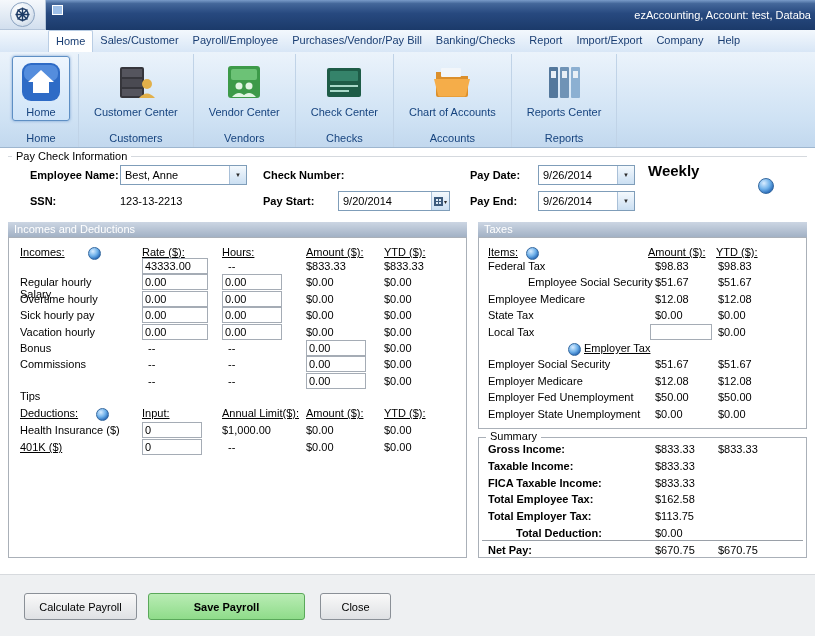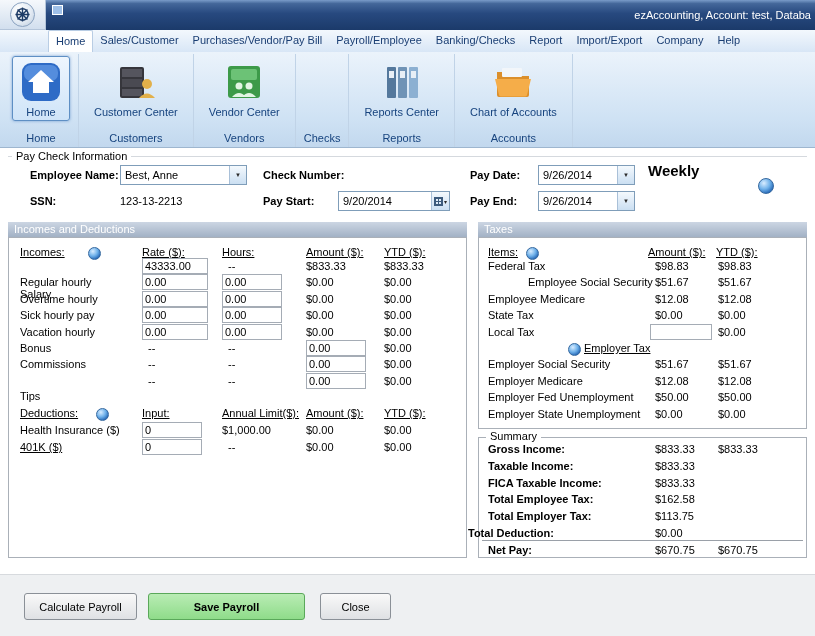--- a/index.html
+++ b/index.html
@@ -93,22 +93,22 @@
       <svg viewBox="0 0 24 24">
           <circle cx="12" cy="12" r="8" fill="none" stroke="#1d3b66" stroke-width="2.2"></circle>
           <path d="M12 2 v20 M2 12 h20 M5 5 l14 14 M19 5 l-14 14" stroke="#1d3b66" stroke-width="2"></path>
         </svg>
     </div>
   </div>
 
   <div class="menubar" id="menu-items">
       <div class="tab selected">Home</div>
       <div class="tab">Sales/Customer</div>
+      <div class="tab">Payroll/Employee</div>
       <div class="tab">Purchases/Vendor/Pay Bill</div>
-      <div class="tab">Payroll/Employee</div>
       <div class="tab">Banking/Checks</div>
       <div class="tab">Report</div>
       <div class="tab">Import/Export</div>
       <div class="tab">Company</div>
       <div class="tab">Help</div>
     </div>
 
   <div class="toolbar" id="toolbar-cells">
       <div class="tb-cell">
         <div class="tb-btn selected">
@@ -149,50 +149,61 @@
               <circle cx="27" cy="26" r="3.5" fill="#e2f5e4"></circle>
               <path d="M10 37 q7 -8 14 0 z" fill="#e2f5e4"></path>
               <path d="M20 37 q7 -8 14 0 z" fill="#e2f5e4"></path>
             </svg>
           </span>
           <div class="tb-lab">Vendor Center</div>
         </div>
         <div class="tb-cap">Vendors</div>
       </div>
       <div class="tb-cell">
+        <div class="tb-btn">
+          <span class="tb-icon">
+            <svg viewBox="0 0 44 44">
+              <rect x="5" y="8" width="34" height="29" rx="2" fill="#1e5c47"></rect>
+              <rect x="8" y="11" width="28" height="10" rx="1" fill="#35836a"></rect>
+              <rect x="8" y="25" width="28" height="2" fill="#a8d8c8"></rect>
+              <rect x="8" y="30" width="19" height="2" fill="#a8d8c8"></rect>
+            </svg>
+          </span>
+          <div class="tb-lab">Check Center</div>
+        </div>
         <div class="tb-cap">Checks</div>
+      </div>
+      <div class="tb-cell">
+        <div class="tb-btn">
+          <span class="tb-icon">
+            <svg viewBox="0 0 44 44">
+              <path d="M6 12 h13 l3 4 h16 v19 a2 2 0 0 1 -2 2 H8 a2 2 0 0 1 -2 -2 z" fill="#db8f2b"></path>
+              <rect x="11" y="8" width="20" height="9" rx="1" fill="#f2f6fa"></rect>
+              <path d="M4 19 h36 l-4 16 a2 2 0 0 1 -2 1.6 H10 a2 2 0 0 1 -2 -1.6 z" fill="#f5ad49"></path>
+            </svg>
+          </span>
+          <div class="tb-lab">Chart of Accounts</div>
+        </div>
+        <div class="tb-cap">Accounts</div>
       </div>
       <div class="tb-cell">
         <div class="tb-btn">
           <span class="tb-icon">
             <svg viewBox="0 0 44 44">
               <rect x="7" y="7" width="9" height="31" rx="1" fill="#54789c"></rect>
               <rect x="18" y="7" width="9" height="31" rx="1" fill="#6f93b6"></rect>
               <rect x="29" y="7" width="9" height="31" rx="1" fill="#8cb0d2"></rect>
               <rect x="9" y="11" width="5" height="7" fill="#e8eff6"></rect>
               <rect x="20" y="11" width="5" height="7" fill="#e8eff6"></rect>
               <rect x="31" y="11" width="5" height="7" fill="#e8eff6"></rect>
             </svg>
           </span>
           <div class="tb-lab">Reports Center</div>
         </div>
         <div class="tb-cap">Reports</div>
-      </div>
-      <div class="tb-cell">
-        <div class="tb-btn">
-          <span class="tb-icon">
-            <svg viewBox="0 0 44 44">
-              <path d="M6 12 h13 l3 4 h16 v19 a2 2 0 0 1 -2 2 H8 a2 2 0 0 1 -2 -2 z" fill="#db8f2b"></path>
-              <rect x="11" y="8" width="20" height="9" rx="1" fill="#f2f6fa"></rect>
-              <path d="M4 19 h36 l-4 16 a2 2 0 0 1 -2 1.6 H10 a2 2 0 0 1 -2 -1.6 z" fill="#f5ad49"></path>
-            </svg>
-          </span>
-          <div class="tb-lab">Chart of Accounts</div>
-        </div>
-        <div class="tb-cap">Accounts</div>
       </div>
     </div>
 
   <div class="pc-line"></div>
   <div class="pc-caption">Pay Check Information</div>
 
   <span class="lbl" style="left:30px;top:169px">Employee Name:</span>
   <div class="combo" style="left:120px;top:165px;width:127px">
     <span class="ctxt">Best, Anne</span>
     <span class="cbtn">▼</span>
@@ -337,21 +348,21 @@
       <span class="cell" style="left: 655px; top: 443px; pointer-events: auto;">$833.33</span>
       <span class="cell" style="left: 718px; top: 443px; pointer-events: auto;">$833.33</span>
       <span class="cell b" style="left: 488px; top: 459.8px; pointer-events: auto;">Taxable Income:</span>
       <span class="cell" style="left: 655px; top: 459.8px; pointer-events: auto;">$833.33</span>
       <span class="cell b" style="left: 488px; top: 476.6px; pointer-events: auto;">FICA Taxable Income:</span>
       <span class="cell" style="left: 655px; top: 476.6px; pointer-events: auto;">$833.33</span>
       <span class="cell b" style="left: 488px; top: 493.4px; pointer-events: auto;">Total Employee Tax:</span>
       <span class="cell" style="left: 655px; top: 493.4px; pointer-events: auto;">$162.58</span>
       <span class="cell b" style="left: 488px; top: 510.2px; pointer-events: auto;">Total Employer Tax:</span>
       <span class="cell" style="left: 655px; top: 510.2px; pointer-events: auto;">$113.75</span>
-      <span class="cell b" style="left: 468px; top: 527px; pointer-events: auto; text-align: center;">Total Deduction:</span>
+      <span class="cell b" style="left: 516px; top: 527px; pointer-events: auto; text-align: center;">Total Deduction:</span>
       <span class="cell" style="left: 655px; top: 527px; pointer-events: auto;">$0.00</span>
       <span class="cell b" style="left: 488px; top: 543.8px; pointer-events: auto;">Net Pay:</span>
       <span class="cell" style="left: 655px; top: 543.8px; pointer-events: auto;">$670.75</span>
       <span class="cell" style="left: 718px; top: 543.8px; pointer-events: auto;">$670.75</span>
     </div>
 
   <div class="bottombar"></div>
   <button class="btn" style="left:24px;top:593px;width:113px">Calculate Payroll</button>
   <button class="btn save" style="left:148px;top:593px;width:157px">Save Payroll</button>
   <button class="btn" style="left:320px;top:593px;width:71px">Close</button>

